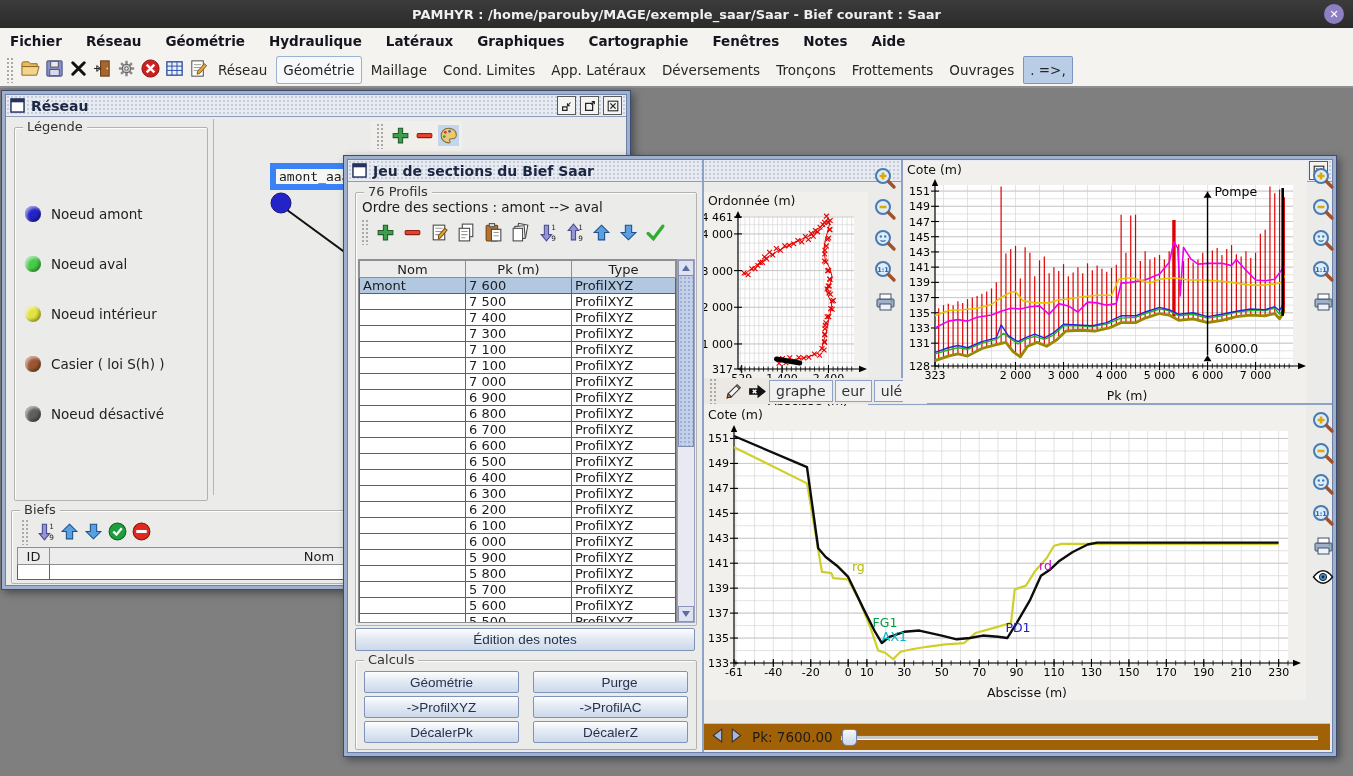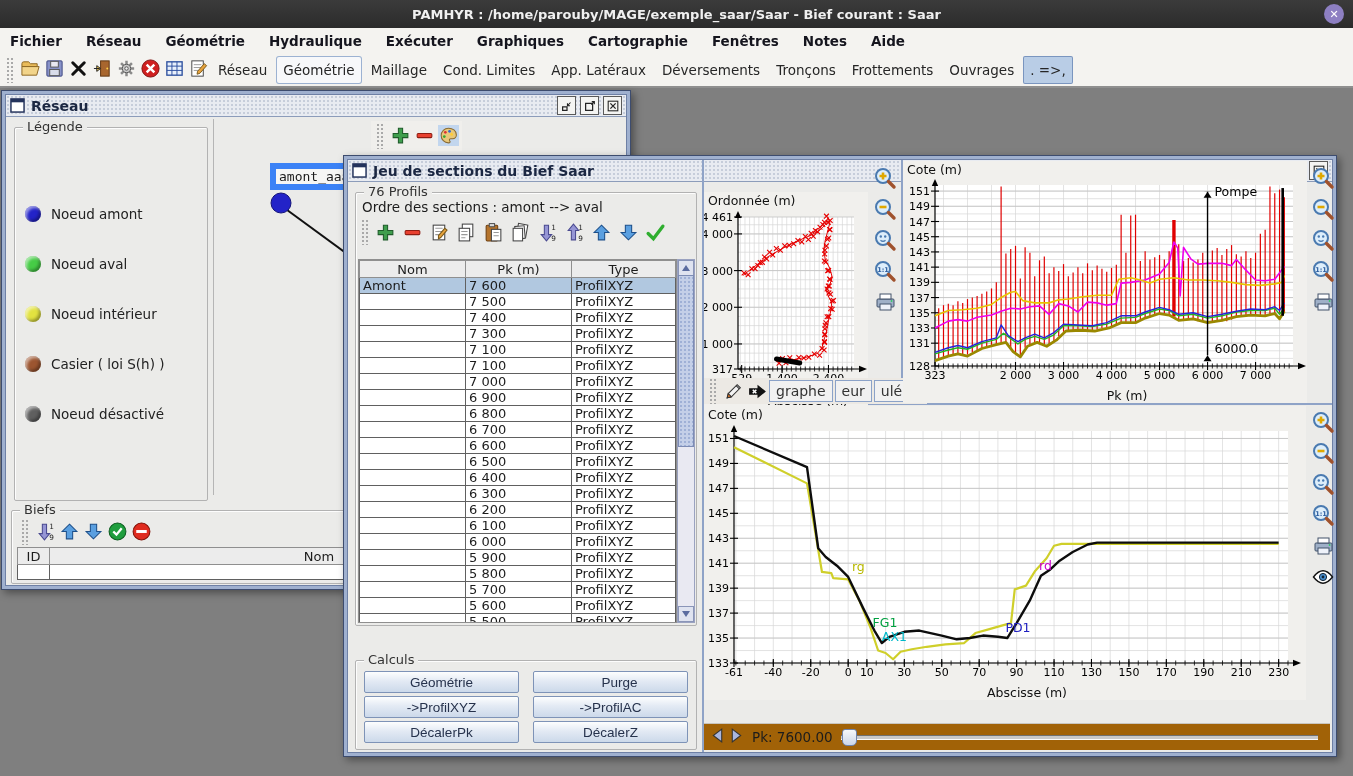--- a/index.html
+++ b/index.html
@@ -79,21 +79,21 @@
   <div class="titlebar">
     <span>PAMHYR : /home/parouby/MAGE/exemple_saar/Saar  -  Bief courant :  Saar</span>
     <span class="closebtn">✕</span>
   </div>
 
   <div class="menubar">
     <span class="menuitem">Fichier</span>
       <span class="menuitem">Réseau</span>
       <span class="menuitem">Géométrie</span>
       <span class="menuitem">Hydraulique</span>
-      <span class="menuitem">Exécuter</span>
+      <span class="menuitem">Latéraux</span>
       <span class="menuitem">Graphiques</span>
       <span class="menuitem">Cartographie</span>
       <span class="menuitem">Fenêtres</span>
       <span class="menuitem">Notes</span>
       <span class="menuitem">Aide</span>
   </div>
 
   <div class="toolbar">
     <span class="handle"></span>
     <span><span class="icon">
@@ -537,20 +537,21 @@
           <span class="sbtn" style="top:0;">
               <span class="tri-up"></span>
             </span>
           <span class="sthumb" style="top:15px;height:170px;"></span>
           <span class="sbtn" style="bottom:0;">
               <span class="tri-dn"></span>
             </span>
         </div>
       </div>
 
+      <button class="btn" style="position:absolute;left:7px;top:468px;width:340px;height:23px;">Édition des notes</button>
 
       <div class="gbox" style="left:7px;top:500px;width:340px;height:88px;">
         <span class="glabel">Calculs</span>
         <div style="display:grid;grid-template-columns:1fr 1fr;gap:3px 14px;padding:10px 8px 6px 8px;">
           <button class="btn" style="height:22px;">Géométrie</button>
             <button class="btn" style="height:22px;padding-left:24px;">Purge</button>
             <button class="btn" style="height:22px;">-&gt;ProfilXYZ</button>
             <button class="btn" style="height:22px;">-&gt;ProfilAC</button>
             <button class="btn" style="height:22px;">DécalerPk</button>
             <button class="btn" style="height:22px;">DécalerZ</button>

